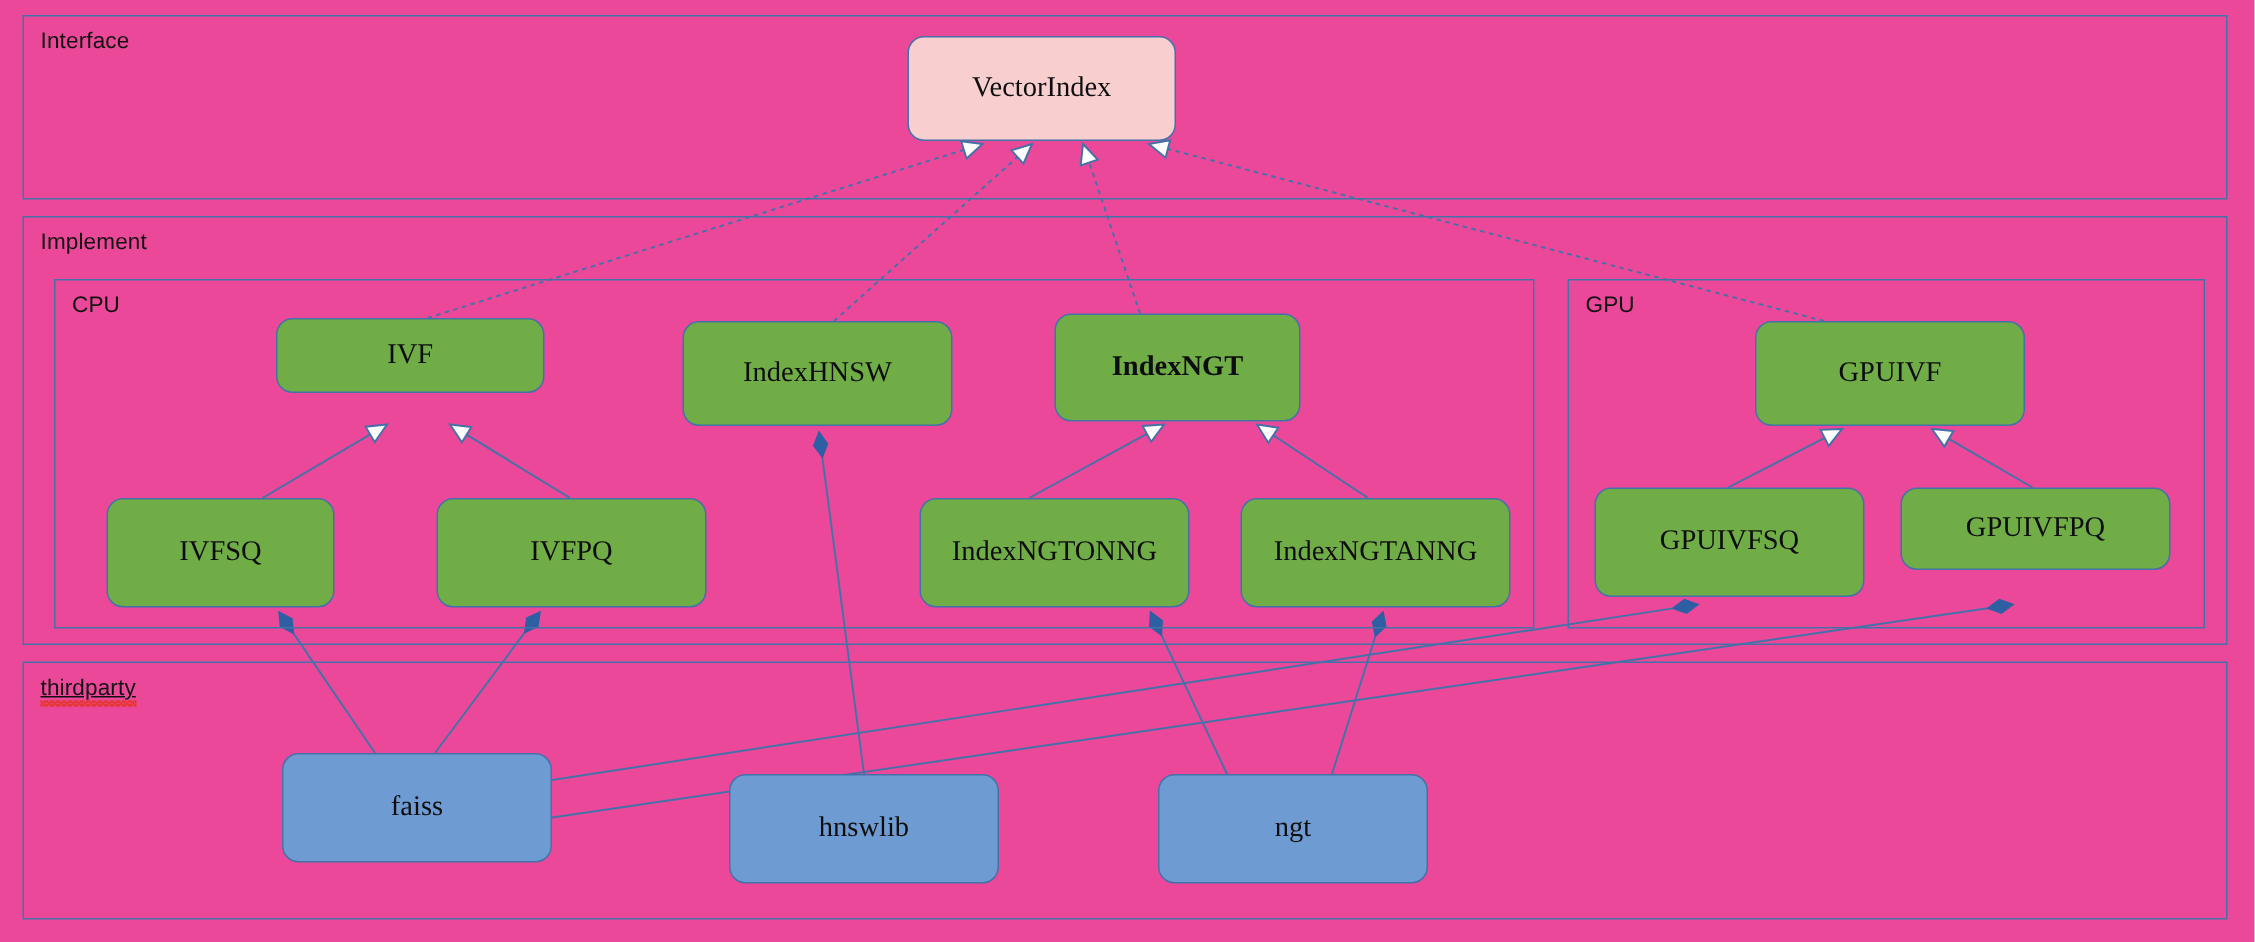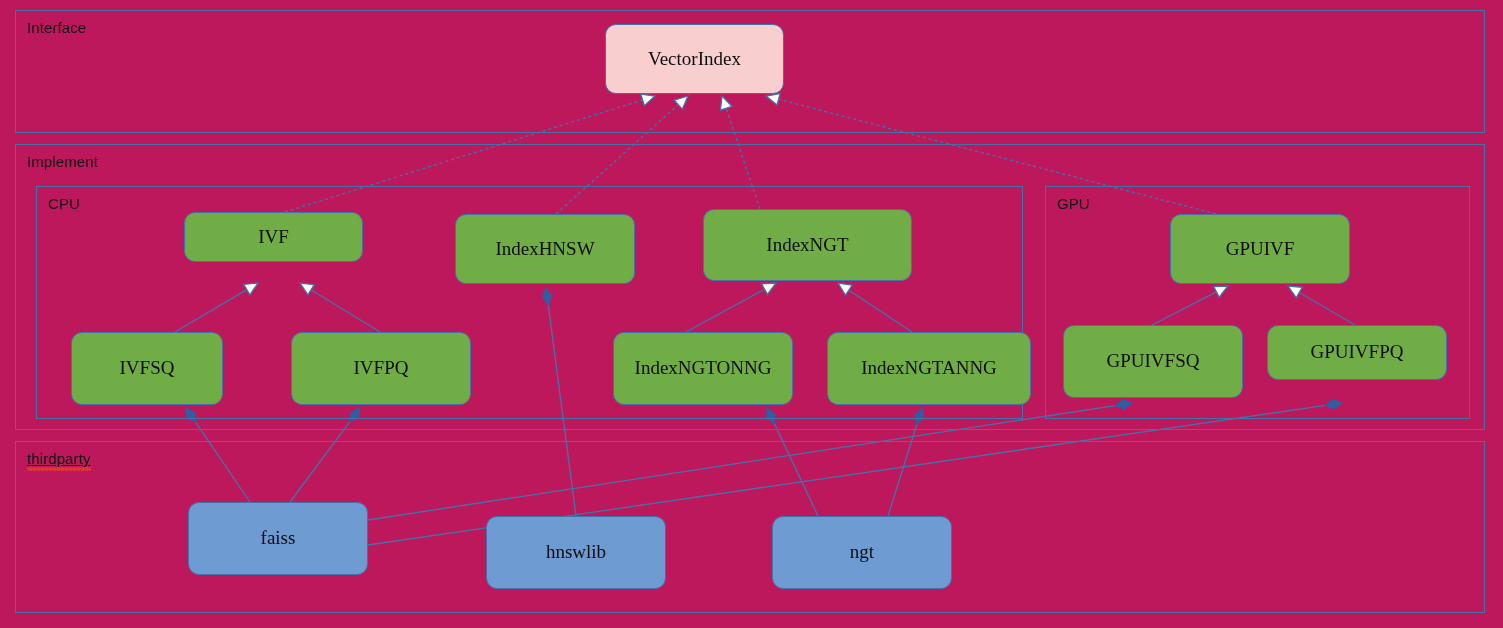--- a/index.html
+++ b/index.html
@@ -1,17 +1,17 @@
 <!DOCTYPE html>
 <html><head>
 <meta charset="utf-8">
 <style>
   html,body{margin:0;padding:0;background:#ffffff;}
   body{font-family:"Liberation Sans",sans-serif;}
-  #stage{position:relative;width:1503px;height:628px;background:#be185d;overflow:hidden;}
+  #stage{position:relative;width:1503px;height:628px;background:#ec4899;overflow:hidden;}
   #edges{position:absolute;left:0;top:0;width:1503px;height:628px;pointer-events:none;}
 
   .frame{position:absolute;border:1px solid #4472a8;background:transparent;box-sizing:border-box;}
   .frame-label{position:absolute;font-family:"Liberation Sans",sans-serif;font-size:15px;color:#111111;white-space:nowrap;letter-spacing:.1px;}
   .frame-label.misspelled{text-decoration:underline;text-decoration-color:#111;}
   .squiggle{position:absolute;height:4px;left:0;right:0;bottom:-4px;
     background-image:repeating-linear-gradient(135deg,#e4352a 0 1px,transparent 1px 2px),
                      repeating-linear-gradient(45deg,#e4352a 0 1px,transparent 1px 2px);
     background-size:4px 4px;background-repeat:repeat-x;}
 
@@ -111,36 +111,36 @@
   <div id="node-layer">
       <div class="node iface" style="left: 605px; top: 24px; width: 179px; height: 70px;">
         <span>VectorIndex</span>
       </div>
       <div class="node impl" style="left: 184px; top: 212px; width: 179px; height: 50px;">
         <span>IVF</span>
       </div>
       <div class="node impl" style="left: 455px; top: 214px; width: 180px; height: 70px;">
         <span>IndexHNSW</span>
       </div>
-      <div class="node impl" style="left: 703px; top: 209px; width: 209px; height: 72px;">
+      <div class="node impl" style="left: 703px; top: 209px; width: 164px; height: 72px; font-weight: bold;">
         <span>IndexNGT</span>
       </div>
       <div class="node impl" style="left: 1170px; top: 214px; width: 180px; height: 70px;">
         <span>GPUIVF</span>
       </div>
       <div class="node impl" style="left: 71px; top: 332px; width: 152px; height: 73px;">
         <span>IVFSQ</span>
       </div>
       <div class="node impl" style="left: 291px; top: 332px; width: 180px; height: 73px;">
         <span>IVFPQ</span>
       </div>
       <div class="node impl" style="left: 613px; top: 332px; width: 180px; height: 73px;">
         <span>IndexNGTONNG</span>
       </div>
-      <div class="node impl" style="left: 827px; top: 332px; width: 204px; height: 73px;">
+      <div class="node impl" style="left: 827px; top: 332px; width: 180px; height: 73px;">
         <span>IndexNGTANNG</span>
       </div>
       <div class="node impl" style="left: 1063px; top: 325px; width: 180px; height: 73px;">
         <span>GPUIVFSQ</span>
       </div>
       <div class="node impl" style="left: 1267px; top: 325px; width: 180px; height: 55px;">
         <span>GPUIVFPQ</span>
       </div>
       <div class="node lib" style="left: 188px; top: 502px; width: 180px; height: 73px;">
         <span>faiss</span>

